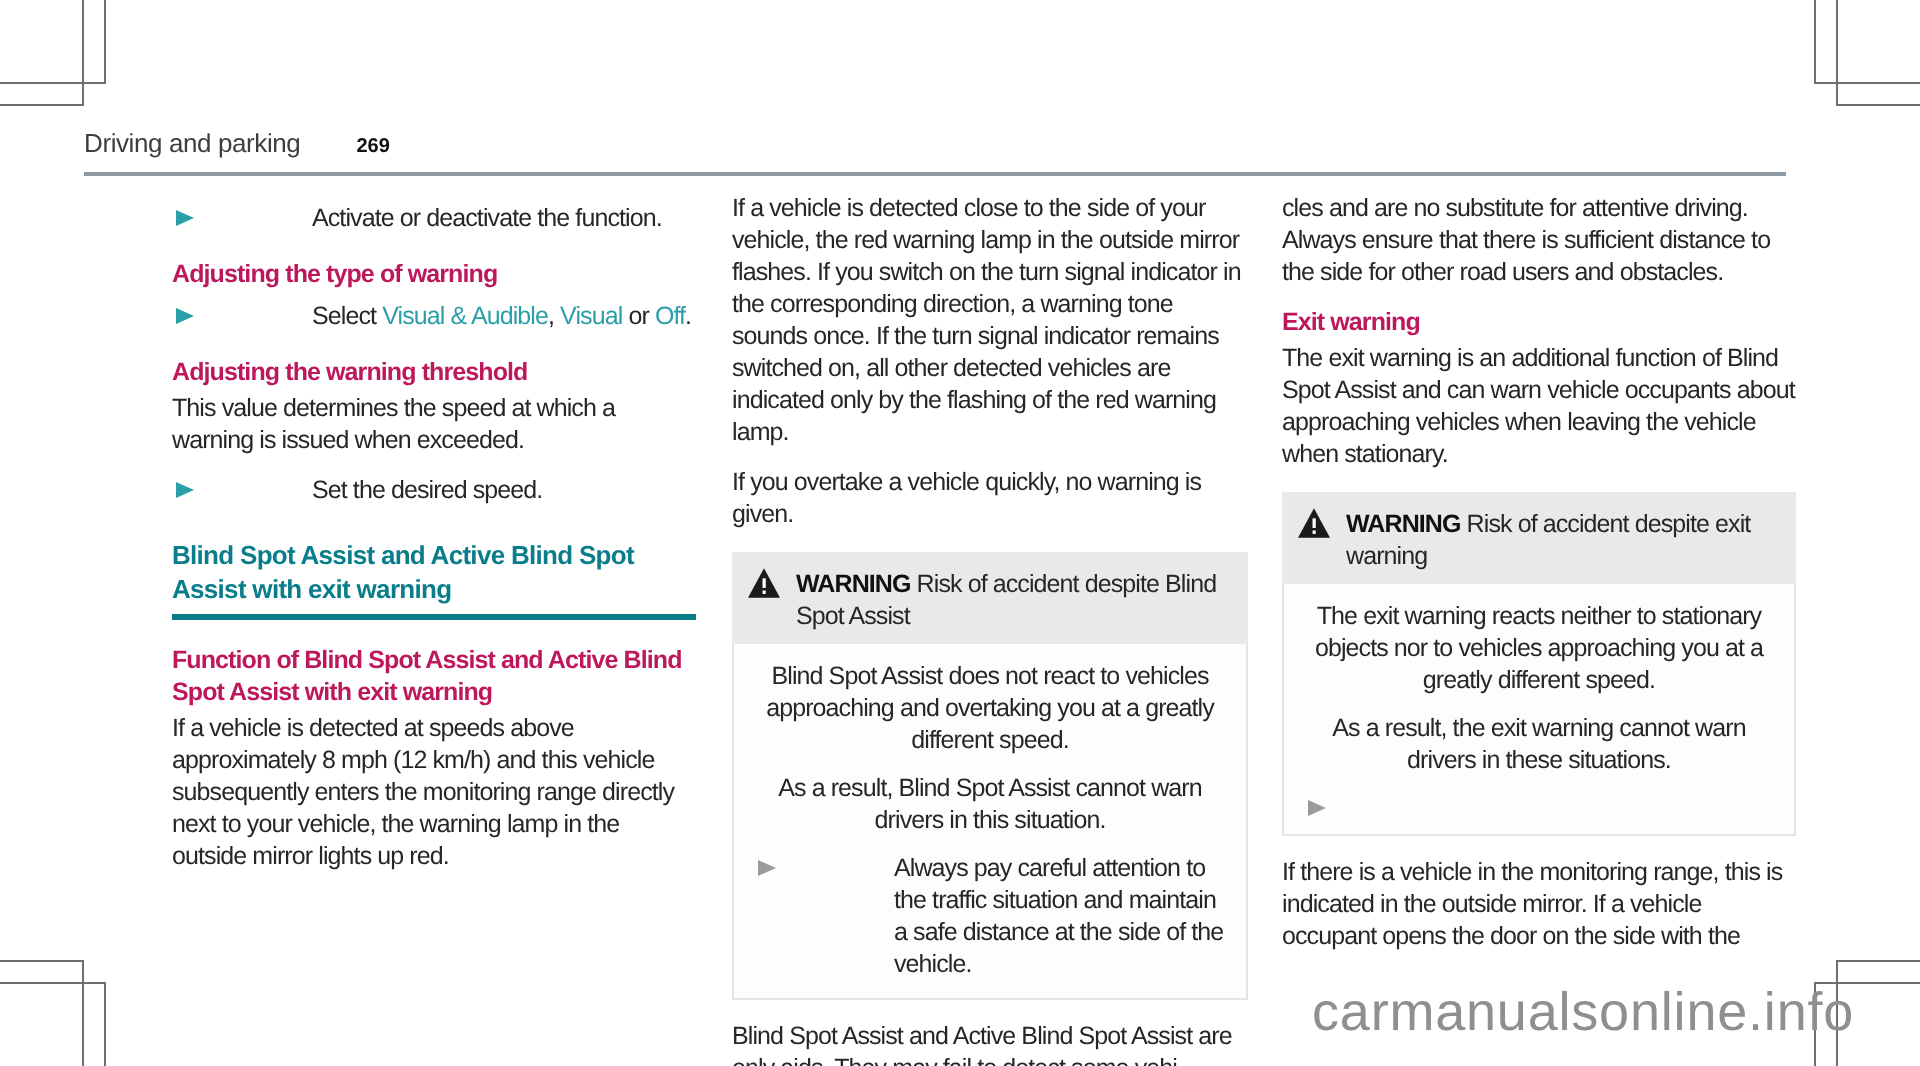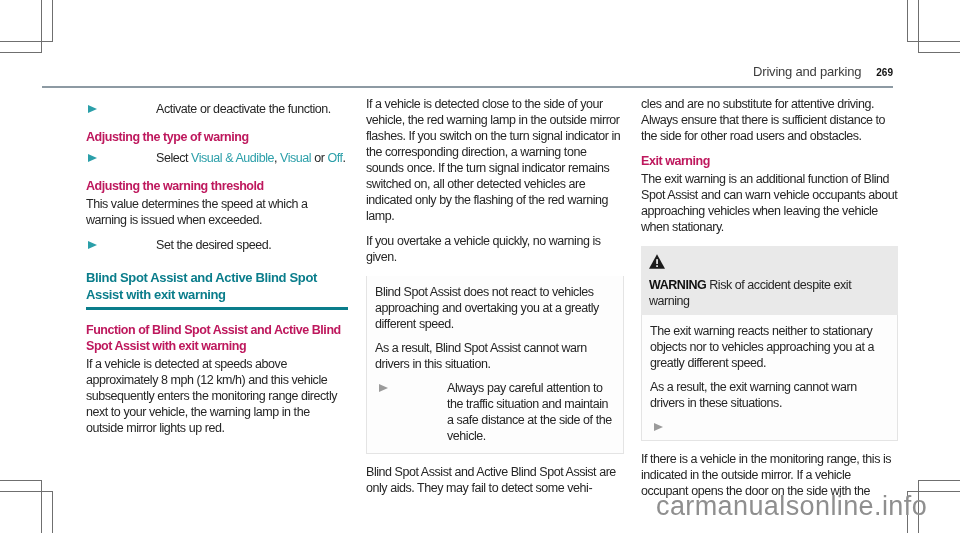--- a/index.html
+++ b/index.html
@@ -16,21 +16,21 @@
   html,body{margin:0;padding:0;}
   body{
     width:960px;height:533px;position:relative;background:#ffffff;
     font-family:"Liberation Sans", sans-serif;color:var(--text);
     overflow:hidden;
   }
   .page{position:absolute;inset:0;overflow:hidden;}
   .cm{position:absolute;background:var(--crop-mark);}
   .page-header{
     position:absolute;top:64px;left:42px;width:851px;
-    display:flex;justify-content:flex-end;align-items:baseline;gap:15px;
+    display:flex;justify-content:flex-start;align-items:baseline;gap:28px;
   }
   .ph-title{font-size:13px;color:#3d3d3d;letter-spacing:-0.2px;}
   .ph-num{font-size:10px;font-weight:bold;color:#111;}
   .header-rule{position:absolute;left:42px;top:86px;width:851px;height:2px;background:var(--header-rule);}
   .col{
     position:absolute;top:96px;font-size:12.5px;line-height:16px;
     letter-spacing:-0.45px;color:var(--text);
   }
   #col1{left:86px;width:262px;}
   #col2{left:366px;width:258px;}
@@ -48,30 +48,30 @@
     flex:none;width:0;height:0;margin:3.5px 11px 0 2px;
     border-left:9px solid var(--accent-link);
     border-top:4.5px solid transparent;border-bottom:4.5px solid transparent;
   }
   .tri.gray{border-left-color:var(--bullet-gray);}
   .bt{flex:1;}
   .link{color:var(--accent-link);text-decoration:none;cursor:pointer;}
   .wbox{margin:11px 0 10px 0;}
   .wbox-h{
     background:var(--warning-header-bg);display:flex;align-items:flex-start;
-    padding:8px 9px 6px 8px;gap:8px;flex-direction:column;
+    padding:8px 9px 6px 8px;gap:8px;
   }
   .wicon{flex:none;margin-top:0px;line-height:0;}
   .wtitle{flex:1;}
   .wtitle b{color:#111;}
   .wbox-b{
     background:#fdfdfd;border:1px solid var(--warning-body-border);border-top:none;
     padding:8px 8px 9px 8px;
   }
-  .wbox-b p{margin:0 0 8px 0;}
+  .wbox-b p{margin:0 0 8px 0;text-align:center;}
   .wbox-b .bullet{margin:6px 0 0 0;}
   .wbox-b .tri{margin-left:4px;}
   .watermark{
     position:absolute;left:656px;top:491px;font-size:27px;line-height:30px;
     color:var(--watermark-gray);letter-spacing:0.4px;z-index:5;
   }
 </style>
 </head>
 <body>
 
@@ -127,20 +127,30 @@
 
     <h3 class="first">Function of Blind Spot Assist and Active Blind Spot Assist with exit warning</h3>
     <p>If a vehicle is detected at speeds above approximately 8 mph (12 km/h) and this vehicle subsequently enters the monitoring range directly next to your vehicle, the warning lamp in the outside mirror lights up red.</p>
   </div>
 
   <div class="col" id="col2">
     <p>If a vehicle is detected close to the side of your vehicle, the red warning lamp in the outside mirror flashes. If you switch on the turn signal indicator in the corresponding direction, a warning tone sounds once. If the turn signal indicator remains switched on, all other detected vehicles are indicated only by the flashing of the red warning lamp.</p>
     <p>If you overtake a vehicle quickly, no warning is given.</p>
 
     <div class="wbox">
+      <div class="wbox-h">
+        <span class="wicon">
+          <svg width="16" height="15" viewBox="0 0 24 22">
+              <path d="M12 0 L24 22 H0 Z" fill="#1b1b1b"></path>
+              <rect x="10.9" y="7.5" width="2.4" height="7.2" fill="#ffffff"></rect>
+              <rect x="10.9" y="16.6" width="2.4" height="2.6" fill="#ffffff"></rect>
+            </svg>
+        </span>
+        <span class="wtitle"><b>WARNING</b><span> Risk of accident despite Blind Spot Assist</span></span>
+      </div>
       <div class="wbox-b">
         <p>Blind Spot Assist does not react to vehicles approaching and overtaking you at a greatly different speed.</p>
         <p>As a result, Blind Spot Assist cannot warn drivers in this situation.</p>
         <div class="bullet">
           <span class="tri gray"></span>
           <span class="bt">Always pay careful attention to the traffic situation and maintain a safe distance at the side of the vehicle.</span>
         </div>
       </div>
     </div>
 

